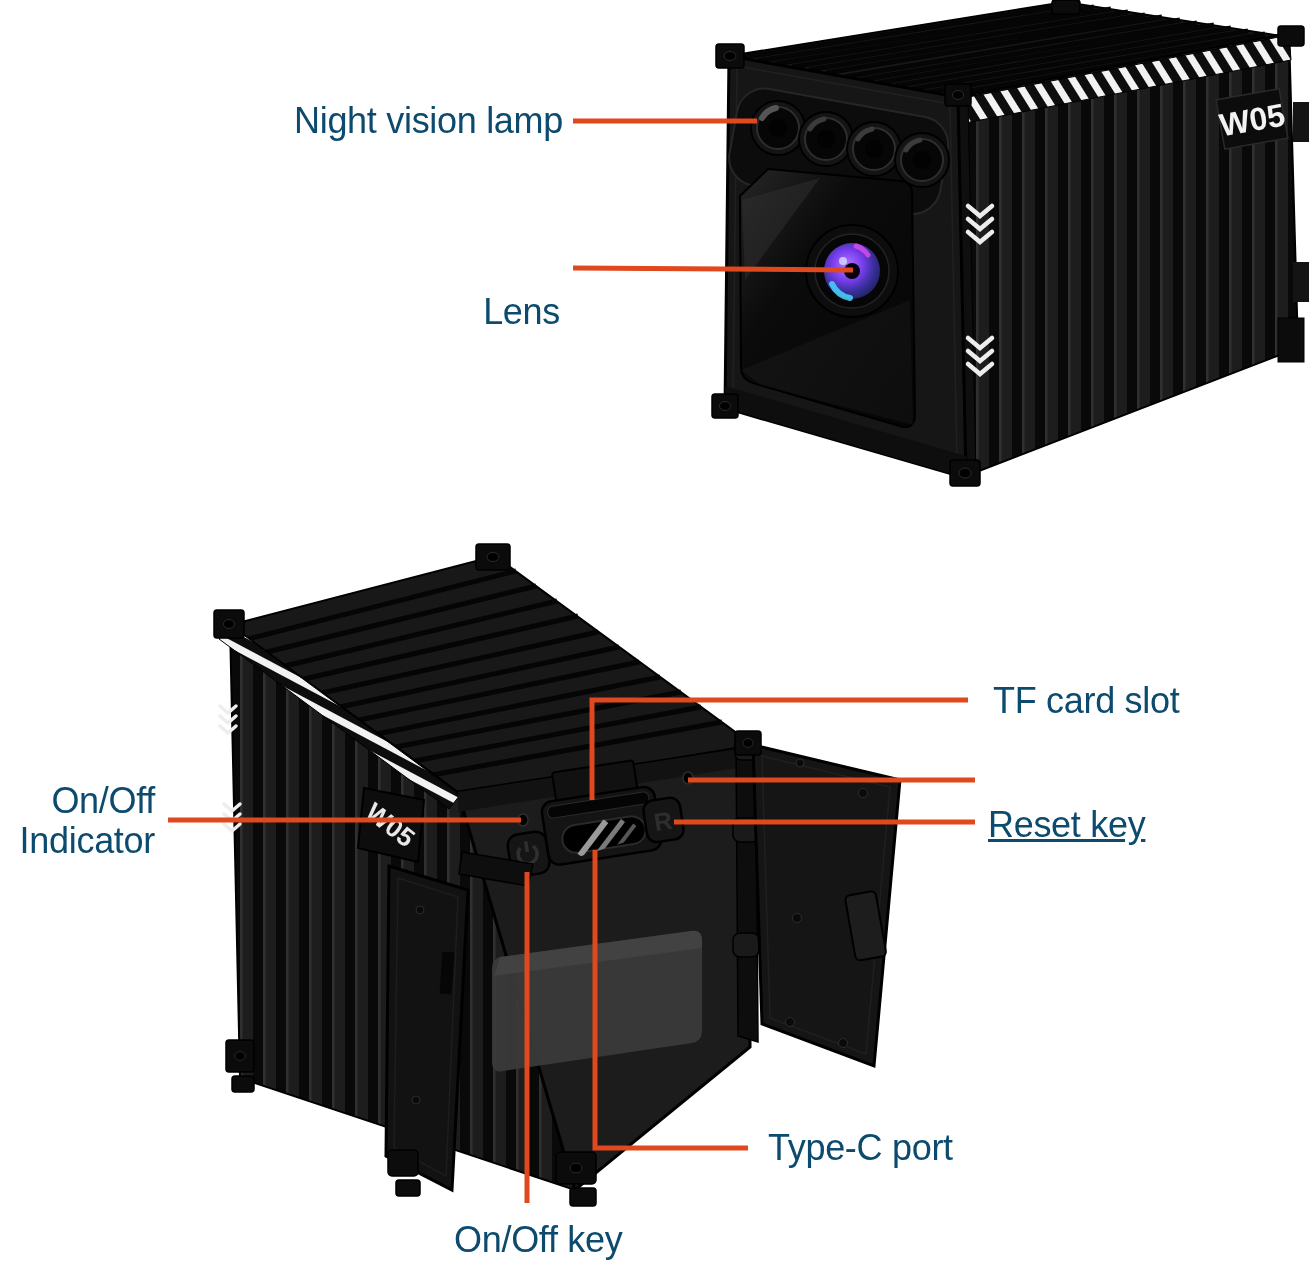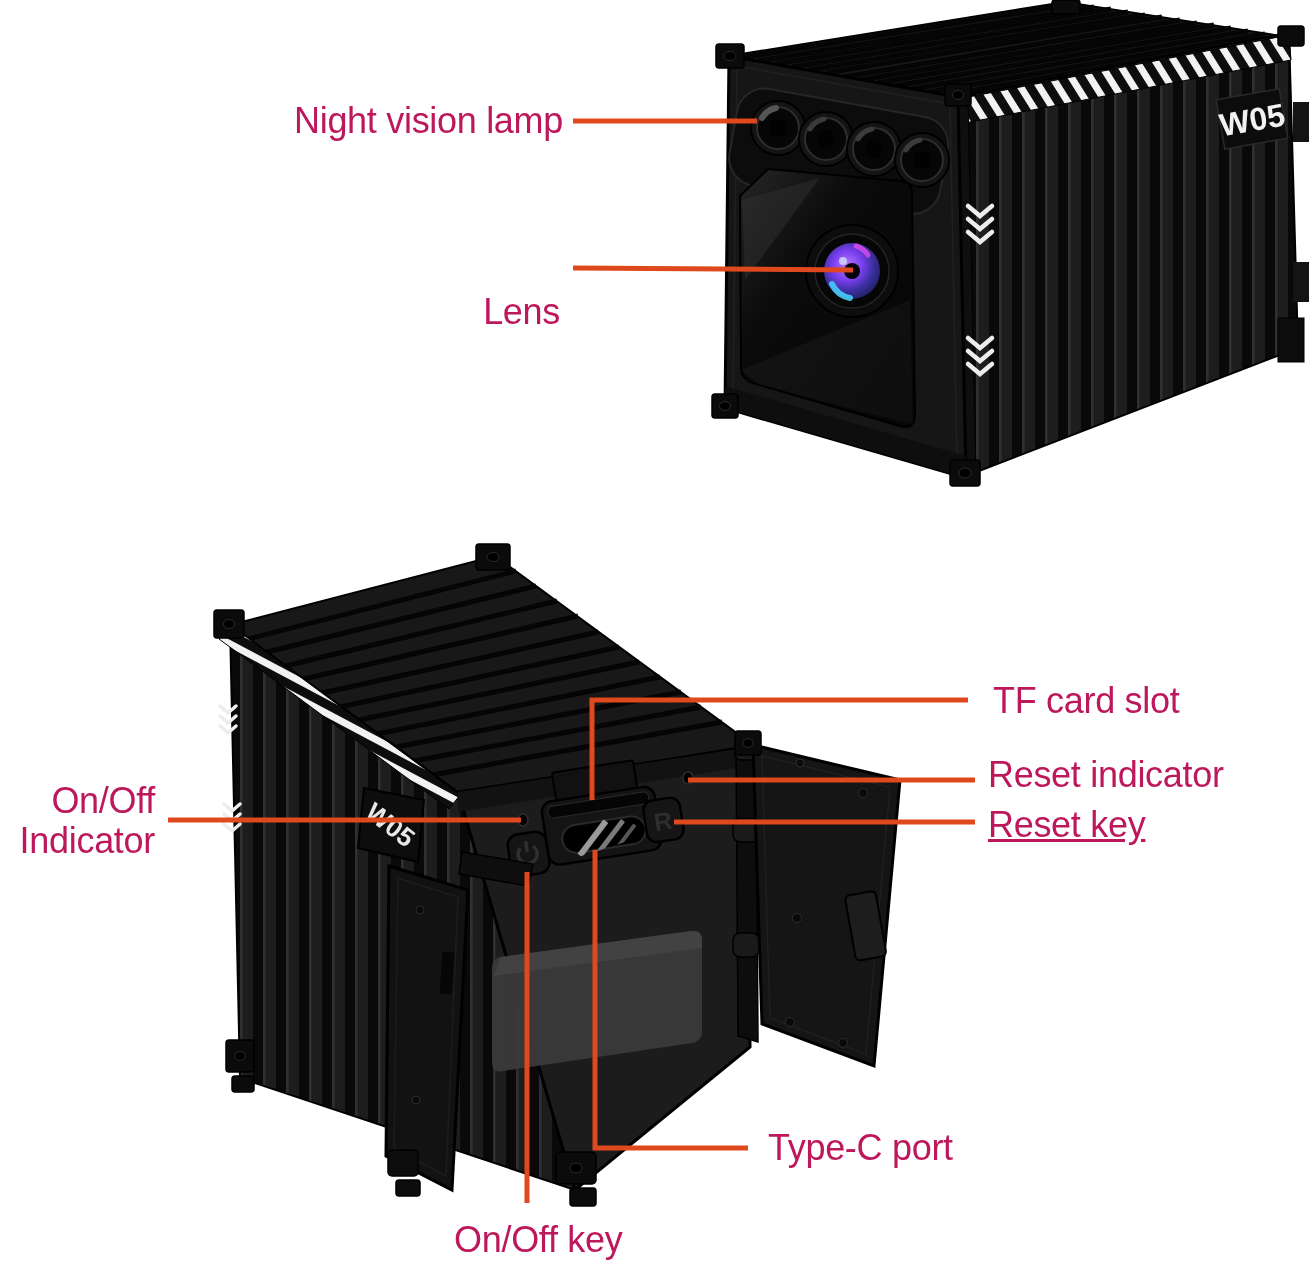--- a/index.html
+++ b/index.html
@@ -1,21 +1,21 @@
 <!DOCTYPE html>
 <html><head>
 <meta charset="utf-8">
 <style>
   html,body{margin:0;padding:0;background:#fff;}
   .canvas{
     position:relative;width:1312px;height:1265px;background:#ffffff;overflow:hidden;
     font-family:"Liberation Sans", sans-serif;
   }
   .callout{
-    position:absolute;font-size:36px;line-height:42px;color:#be185d;
+    position:absolute;font-size:36px;line-height:42px;color:#0c4a6e;
     white-space:nowrap;letter-spacing:-0.3px;
   }
   .callout.right-align{text-align:right;}
   .overlay{position:absolute;left:0;top:0;pointer-events:none;}
   .leader{fill:none;stroke:#e0481e;stroke-width:5;}
   svg text{font-family:"Liberation Sans", sans-serif;}
 </style>
 </head>
 <body>
 
@@ -268,21 +268,20 @@
     <polyline class="leader" points="595,850 595,1148 748,1148"></polyline>
     <polyline class="leader" points="527,872 527,1203"></polyline>
   </svg>
 
   <div class="callout right-align" style="right:749px;top:100px;">Night vision lamp</div>
 
   <div class="callout right-align" style="right:752px;top:246px;margin-top:45px;">Lens</div>
 
   <div class="callout" style="left:993px;top:680px;">TF card slot</div>
 
-  <div class="callout" style="left:988px;top:754px;">Reset indicator</div>
 
   <div class="callout" style="left:988px;top:804px;text-decoration:underline;">Reset key</div>
 
   <div class="callout right-align" style="right:1157px;top:781px;line-height:40px;">
     <div>On/Off</div>
     <div>Indicator</div>
   </div>
 
   <div class="callout" style="left:768px;top:1127px;">Type-C port</div>
 

